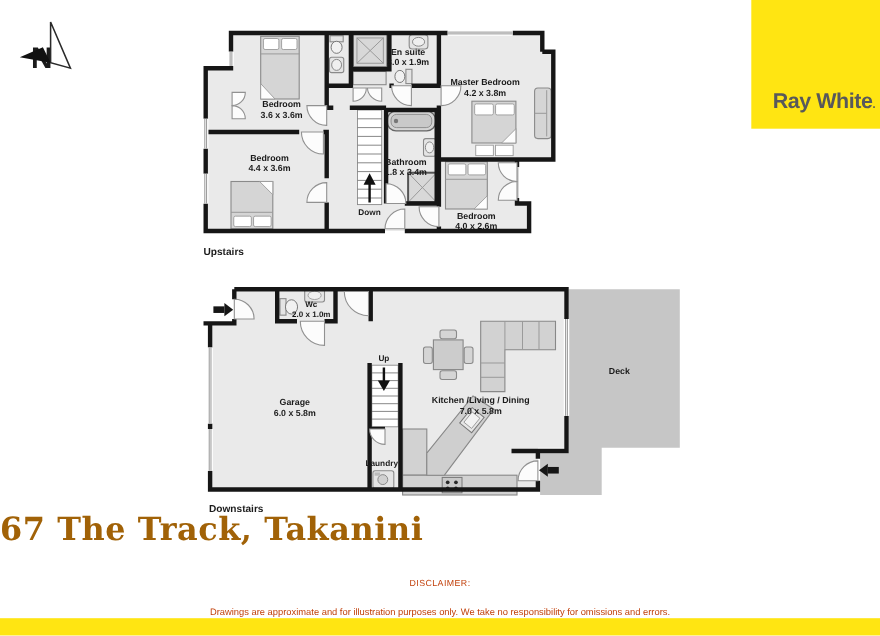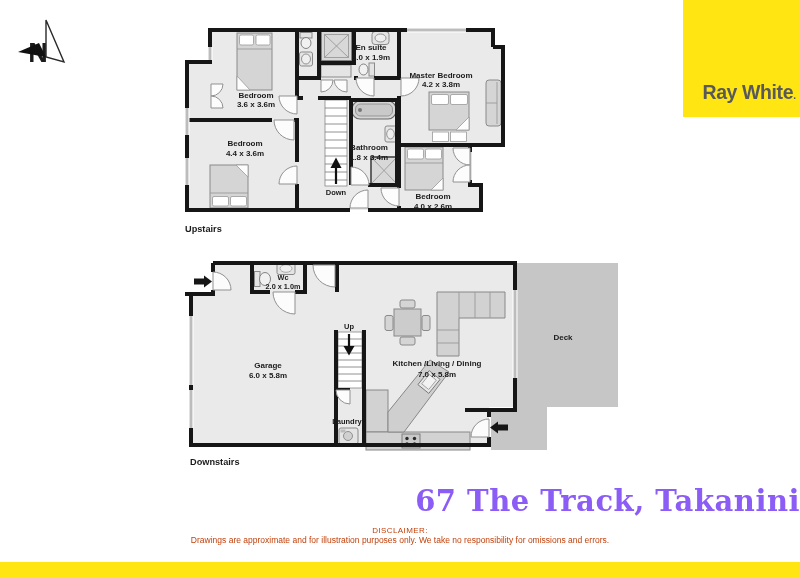--- a/index.html
+++ b/index.html
@@ -5,26 +5,26 @@
   html,body{margin:0;padding:0;background:#fff;}
   .canvas{position:relative;width:800px;height:578px;background:#ffffff;overflow:hidden;
           font-family:"Liberation Sans",sans-serif;}
   .logo-box{position:absolute;left:683px;top:0;width:132px;height:117px;background:#ffe512;
             display:flex;align-items:flex-end;justify-content:center;padding-bottom:13px;box-sizing:border-box;}
   .logo-text{font-family:"Liberation Sans",sans-serif;font-weight:bold;font-size:19.5px;
              color:#58595b;letter-spacing:-0.4px;white-space:nowrap;}
   .logo-text .tm{font-size:10px;}
   .plan-svg{position:absolute;}
   #north-svg{position:absolute;left:0;top:0;}
-  .title{position:absolute;left:0;top:484px;width:100%;text-align:right;
+  .title{position:absolute;left:0;top:464px;width:100%;text-align:left;
          font-family:"DejaVu Serif","Liberation Serif",serif;font-weight:bold;font-size:29px;
-         color:#8b5cf6;letter-spacing:0.5px;}
+         color:#a16207;letter-spacing:0.5px;}
   .disclaimer{position:absolute;left:0;top:526px;width:100%;text-align:center;color:#c2410c;}
   .disclaimer .head{font-size:8px;letter-spacing:0.4px;line-height:10px;}
-  .disclaimer .line{font-size:8.5px;line-height:9.5px;}
+  .disclaimer .line{font-size:8.5px;line-height:9.5px;margin-top:16px;}
   .bottom-bar{position:absolute;left:0;top:562px;width:800px;height:16px;background:#ffe512;}
   svg text{font-family:"Liberation Sans",sans-serif;font-weight:bold;fill:#1b1b1b;}
   .room-name,.room-dims{font-size:8px;text-anchor:middle;}
   .room-small{font-size:7.3px;text-anchor:middle;}
   .stair-label{font-size:7.5px;text-anchor:middle;}
   .floor-label{font-size:9.2px;text-anchor:start;}
   .wall{stroke:#161616;stroke-width:4;fill:none;stroke-linecap:butt;}
   .win{fill:#ffffff;}
   .winline{stroke:#888;stroke-width:0.8;}
   .door{fill:#fcfcfc;stroke:#919191;stroke-width:1;}

